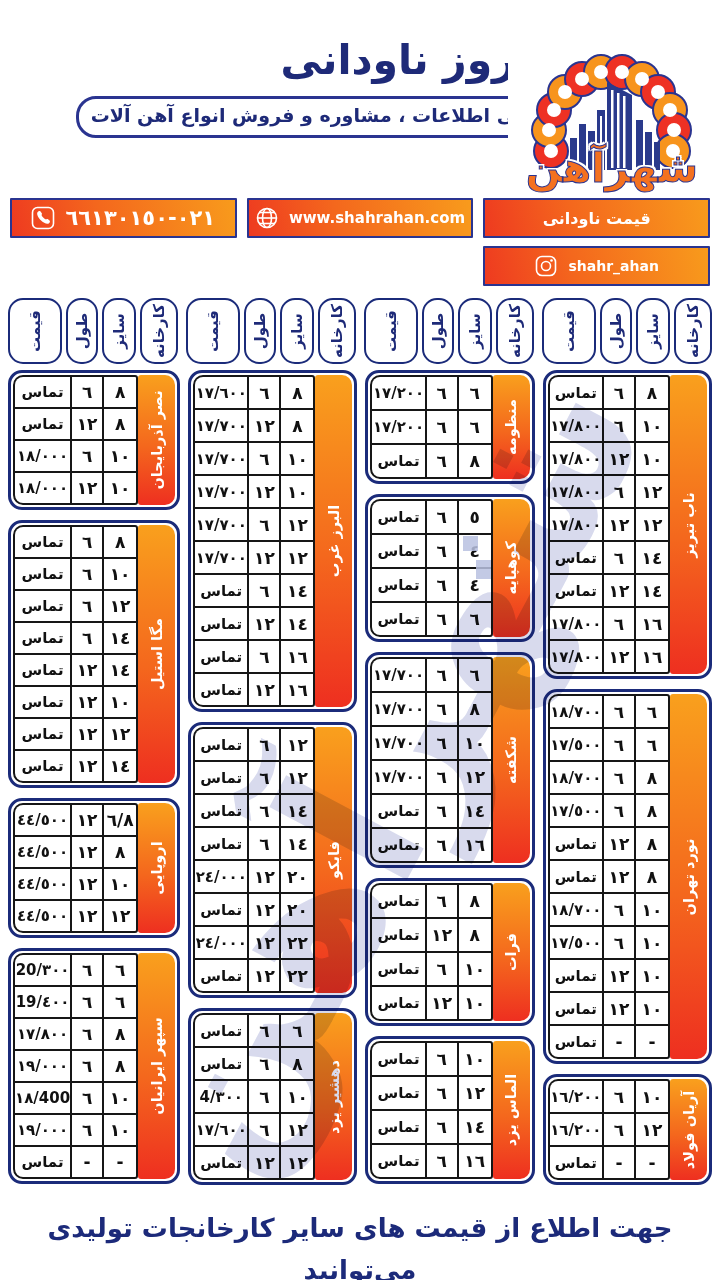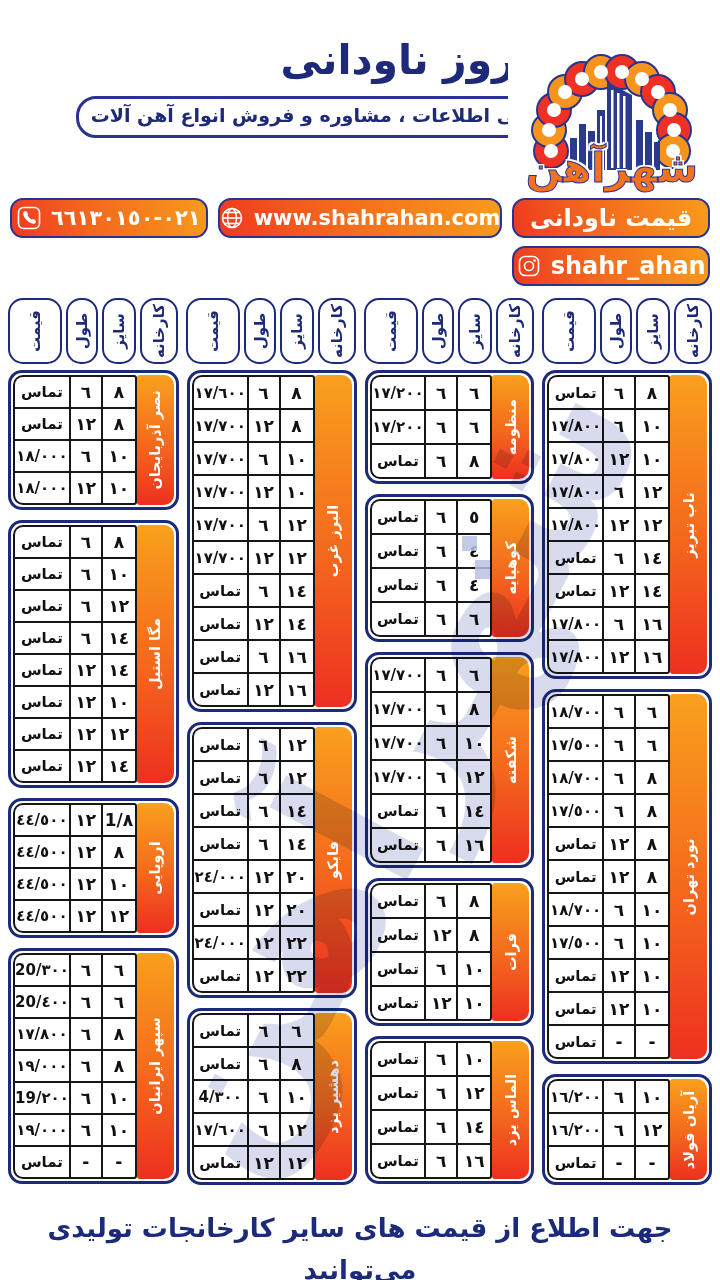--- a/index.html
+++ b/index.html
@@ -24,30 +24,30 @@
   .logo-text{
     position:absolute;bottom:0;left:0;width:100%;text-align:center;
     font-size:41px;font-weight:bold;color:#f4711f;letter-spacing:-1px;
     -webkit-text-stroke:1px #2a3490;
     text-shadow:-2px 0 0 #fff,2px 0 0 #fff,0 -2px 0 #fff,0 2px 0 #fff,
                 -2px -2px 0 #fff,2px 2px 0 #fff,-2px 2px 0 #fff,2px -2px 0 #fff;
   }
   
   .contact-grid{display:grid;grid-template-columns:1fr 1fr 1fr;gap:8px 10px;margin:4px 10px 12px;}
   .cpill{
-    height:40px;border:2.5px solid #2a3490;border-radius:13px;
+    height:40px;border:2.5px solid #2a3490;border-radius:1px;
     background:linear-gradient(255deg,#f89b1c 0%,#f4671d 60%,#ee3a20 100%);
     display:flex;align-items:center;justify-content:center;gap:10px;
     direction:ltr;color:#fff;box-sizing:border-box;
   }
-  .cpill .ctext{font-weight:bold;font-size:24px;}
+  .cpill .ctext{font-weight:bold;font-size:14px;}
   .cpill.phone .ctext{font-size:21px;letter-spacing:1px;}
-  .cpill.site .ctext{font-size:21px;}
+  .cpill.site .ctext{font-size:15px;}
   .cpill.date .ctext{font-size:26px;}
-  .cpill.product .ctext{font-size:24px;}
+  .cpill.product .ctext{font-size:16px;}
   .cicon{width:24px;height:24px;flex:0 0 auto;}
   
   .col-headers{display:grid;grid-template-columns:1fr 1fr 1fr 1fr;gap:8px;padding:0 8px;margin-bottom:6px;}
   .header-group{display:flex;gap:4px;}
   .hpill{
     height:66px;background:#fff;border:2.5px solid #1b2b7a;border-radius:15px;
     position:relative;box-sizing:border-box;
   }
   .hpill.factory{width:38px;}
   .hpill.size{width:34px;}
@@ -579,21 +579,21 @@
           <div class="cell size">١٤</div>
           <div class="cell len">١٢</div>
           <div class="cell price">تماس</div>
         </div>
       </div>
       <div class="ptable">
         <div class="flabel">
           <div class="vtext">اروپایی</div>
         </div>
         <div class="cells">
-          <div class="cell size">1/٨</div>
+          <div class="cell size">٦/٨</div>
           <div class="cell len">١٢</div>
           <div class="cell price">٤٤/٥٠٠</div>
           <div class="cell size">٨</div>
           <div class="cell len">١٢</div>
           <div class="cell price">٤٤/٥٠٠</div>
           <div class="cell size">١٠</div>
           <div class="cell len">١٢</div>
           <div class="cell price">٤٤/٥٠٠</div>
           <div class="cell size">١٢</div>
           <div class="cell len">١٢</div>
@@ -603,30 +603,30 @@
       <div class="ptable">
         <div class="flabel">
           <div class="vtext">سپهر ایرانیان</div>
         </div>
         <div class="cells">
           <div class="cell size">٦</div>
           <div class="cell len">٦</div>
           <div class="cell price">20/٣٠٠</div>
           <div class="cell size">٦</div>
           <div class="cell len">٦</div>
-          <div class="cell price">20/٤٠٠</div>
+          <div class="cell price">19/٤٠٠</div>
           <div class="cell size">٨</div>
           <div class="cell len">٦</div>
           <div class="cell price">١٧/٨٠٠</div>
           <div class="cell size">٨</div>
           <div class="cell len">٦</div>
           <div class="cell price">١٩/٠٠٠</div>
           <div class="cell size">١٠</div>
           <div class="cell len">٦</div>
-          <div class="cell price">19/٢٠٠</div>
+          <div class="cell price">١٨/400</div>
           <div class="cell size">١٠</div>
           <div class="cell len">٦</div>
           <div class="cell price">١٩/٠٠٠</div>
           <div class="cell size">-</div>
           <div class="cell len">-</div>
           <div class="cell price">تماس</div>
         </div>
       </div>
     </div>
   </div>

